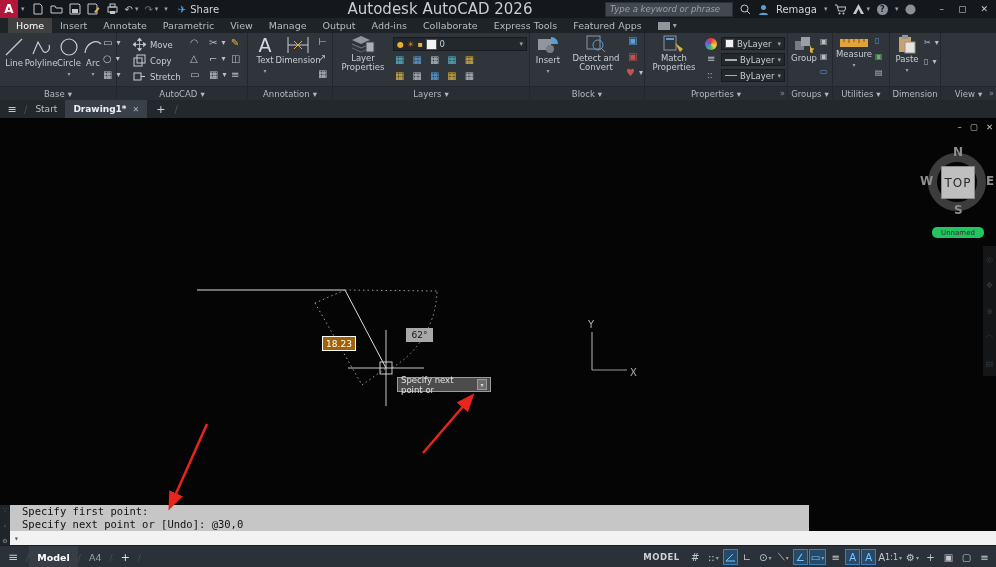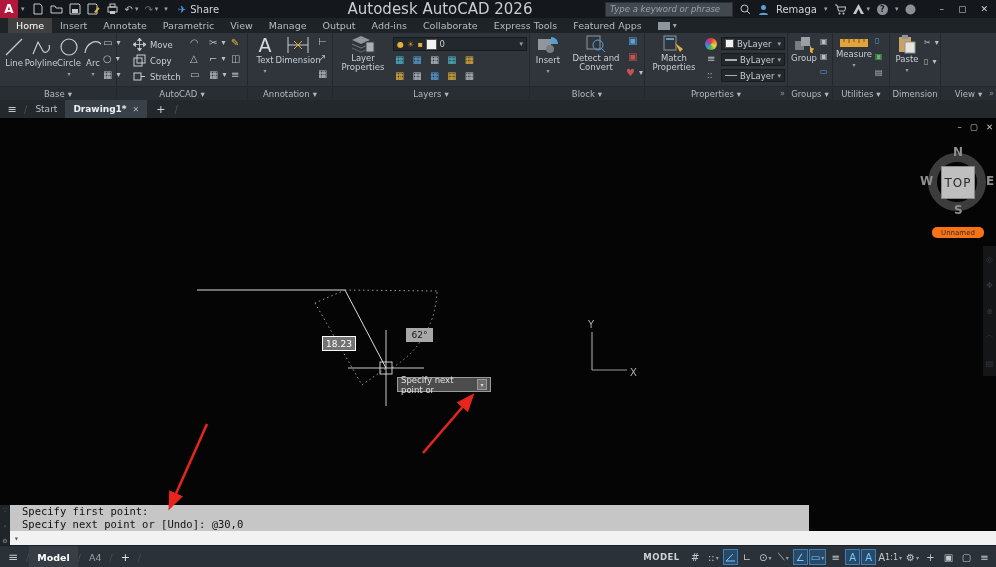--- a/index.html
+++ b/index.html
@@ -61,34 +61,34 @@
   .ft-burger{width:24px;display:flex;align-items:center;justify-content:center;font-size:11px;color:#c3c9cf;}
   .ftslash{color:#4a5056;display:flex;align-items:center;font-size:10px;}
   .ftab{display:flex;align-items:center;padding:0 8px;gap:6px;}
   .ftab.active{background:#3a4047;color:#eef1f4;font-weight:bold;}
   .ftab .x{font-weight:normal;color:#aab0b6;font-size:8px;}
   .ftplus{display:flex;align-items:center;padding:0 9px;font-size:11px;color:#d0d5da;}
   
   .canvas{position:absolute;left:0;top:118px;width:996px;height:387px;background:#050505;}
   .canvas svg.geom{position:absolute;left:0;top:0;}
   .dwin{position:absolute;right:3px;top:4px;display:flex;gap:8px;color:#c5c5c5;font-size:8.5px;}
-  .dyn-dist{position:absolute;left:322px;top:218px;width:32px;height:13px;background:#737373;
+  .dyn-dist{position:absolute;left:322px;top:218px;width:32px;height:13px;background:#a16207;
     border:1px solid #fff;color:#fff;font-size:9px;display:flex;align-items:center;justify-content:center;}
   .dyn-ang{position:absolute;left:406px;top:210px;width:27px;height:14px;background:#a8a8a8;
     color:#151515;font-size:9px;display:flex;align-items:center;justify-content:center;}
   .dyn-tip{position:absolute;left:397px;top:259px;width:94px;height:15px;background:#4c4c4c;
     border:1px solid #9a9a9a;color:#e0e0e0;font-size:8.5px;display:flex;align-items:center;padding:0 3px;box-sizing:border-box;}
   .dyn-tip .tabkey{margin-left:auto;width:9px;height:9px;background:#6e6e6e;border:1px solid #999;
     font-size:6px;color:#ddd;display:flex;align-items:center;justify-content:center;}
   .viewcube{position:absolute;left:920px;top:24px;width:76px;height:104px;}
   .vc-ring{position:absolute;left:8px;top:11px;width:40px;height:40px;border:9px solid #3c3c3c;border-radius:50%;}
   .vc-letter{position:absolute;color:#8f8f8f;font-weight:bold;font-size:12px;}
   .vc-top{position:absolute;left:21px;top:24px;width:32px;height:31px;background:#bfbfbf;border:1px solid #8a8a8a;
     color:#2a2a2a;font-size:12px;display:flex;align-items:center;justify-content:center;letter-spacing:1px;}
-  .vc-pill{position:absolute;left:12px;top:85px;width:52px;height:11px;background:#f97316;border-radius:5px;
+  .vc-pill{position:absolute;left:12px;top:85px;width:52px;height:11px;background:#22c55e;border-radius:5px;
     color:#2f2f2f;font-size:7px;display:flex;align-items:center;justify-content:center;}
   .navstrip{position:absolute;left:983px;top:128px;width:13px;height:130px;background:#141618;
     display:flex;flex-direction:column;align-items:center;justify-content:space-around;color:#383c40;font-size:8px;}
   
   .cmdgutter{position:absolute;left:0;top:505px;width:10px;height:40px;background:#20252a;
     display:flex;flex-direction:column;align-items:center;justify-content:space-between;padding:1px 0;box-sizing:border-box;
     color:#8a9097;font-size:6px;}
   .cmdhist{position:absolute;left:10px;top:505px;width:799px;height:26px;background:#c6c6c6;
     font-family:"DejaVu Sans Mono","Liberation Mono",monospace;font-size:10.5px;color:#111;line-height:13px;padding:0 12px;box-sizing:border-box;}
   .cmdactive{position:absolute;left:10px;top:531px;width:986px;height:14px;background:#f2f2f2;

